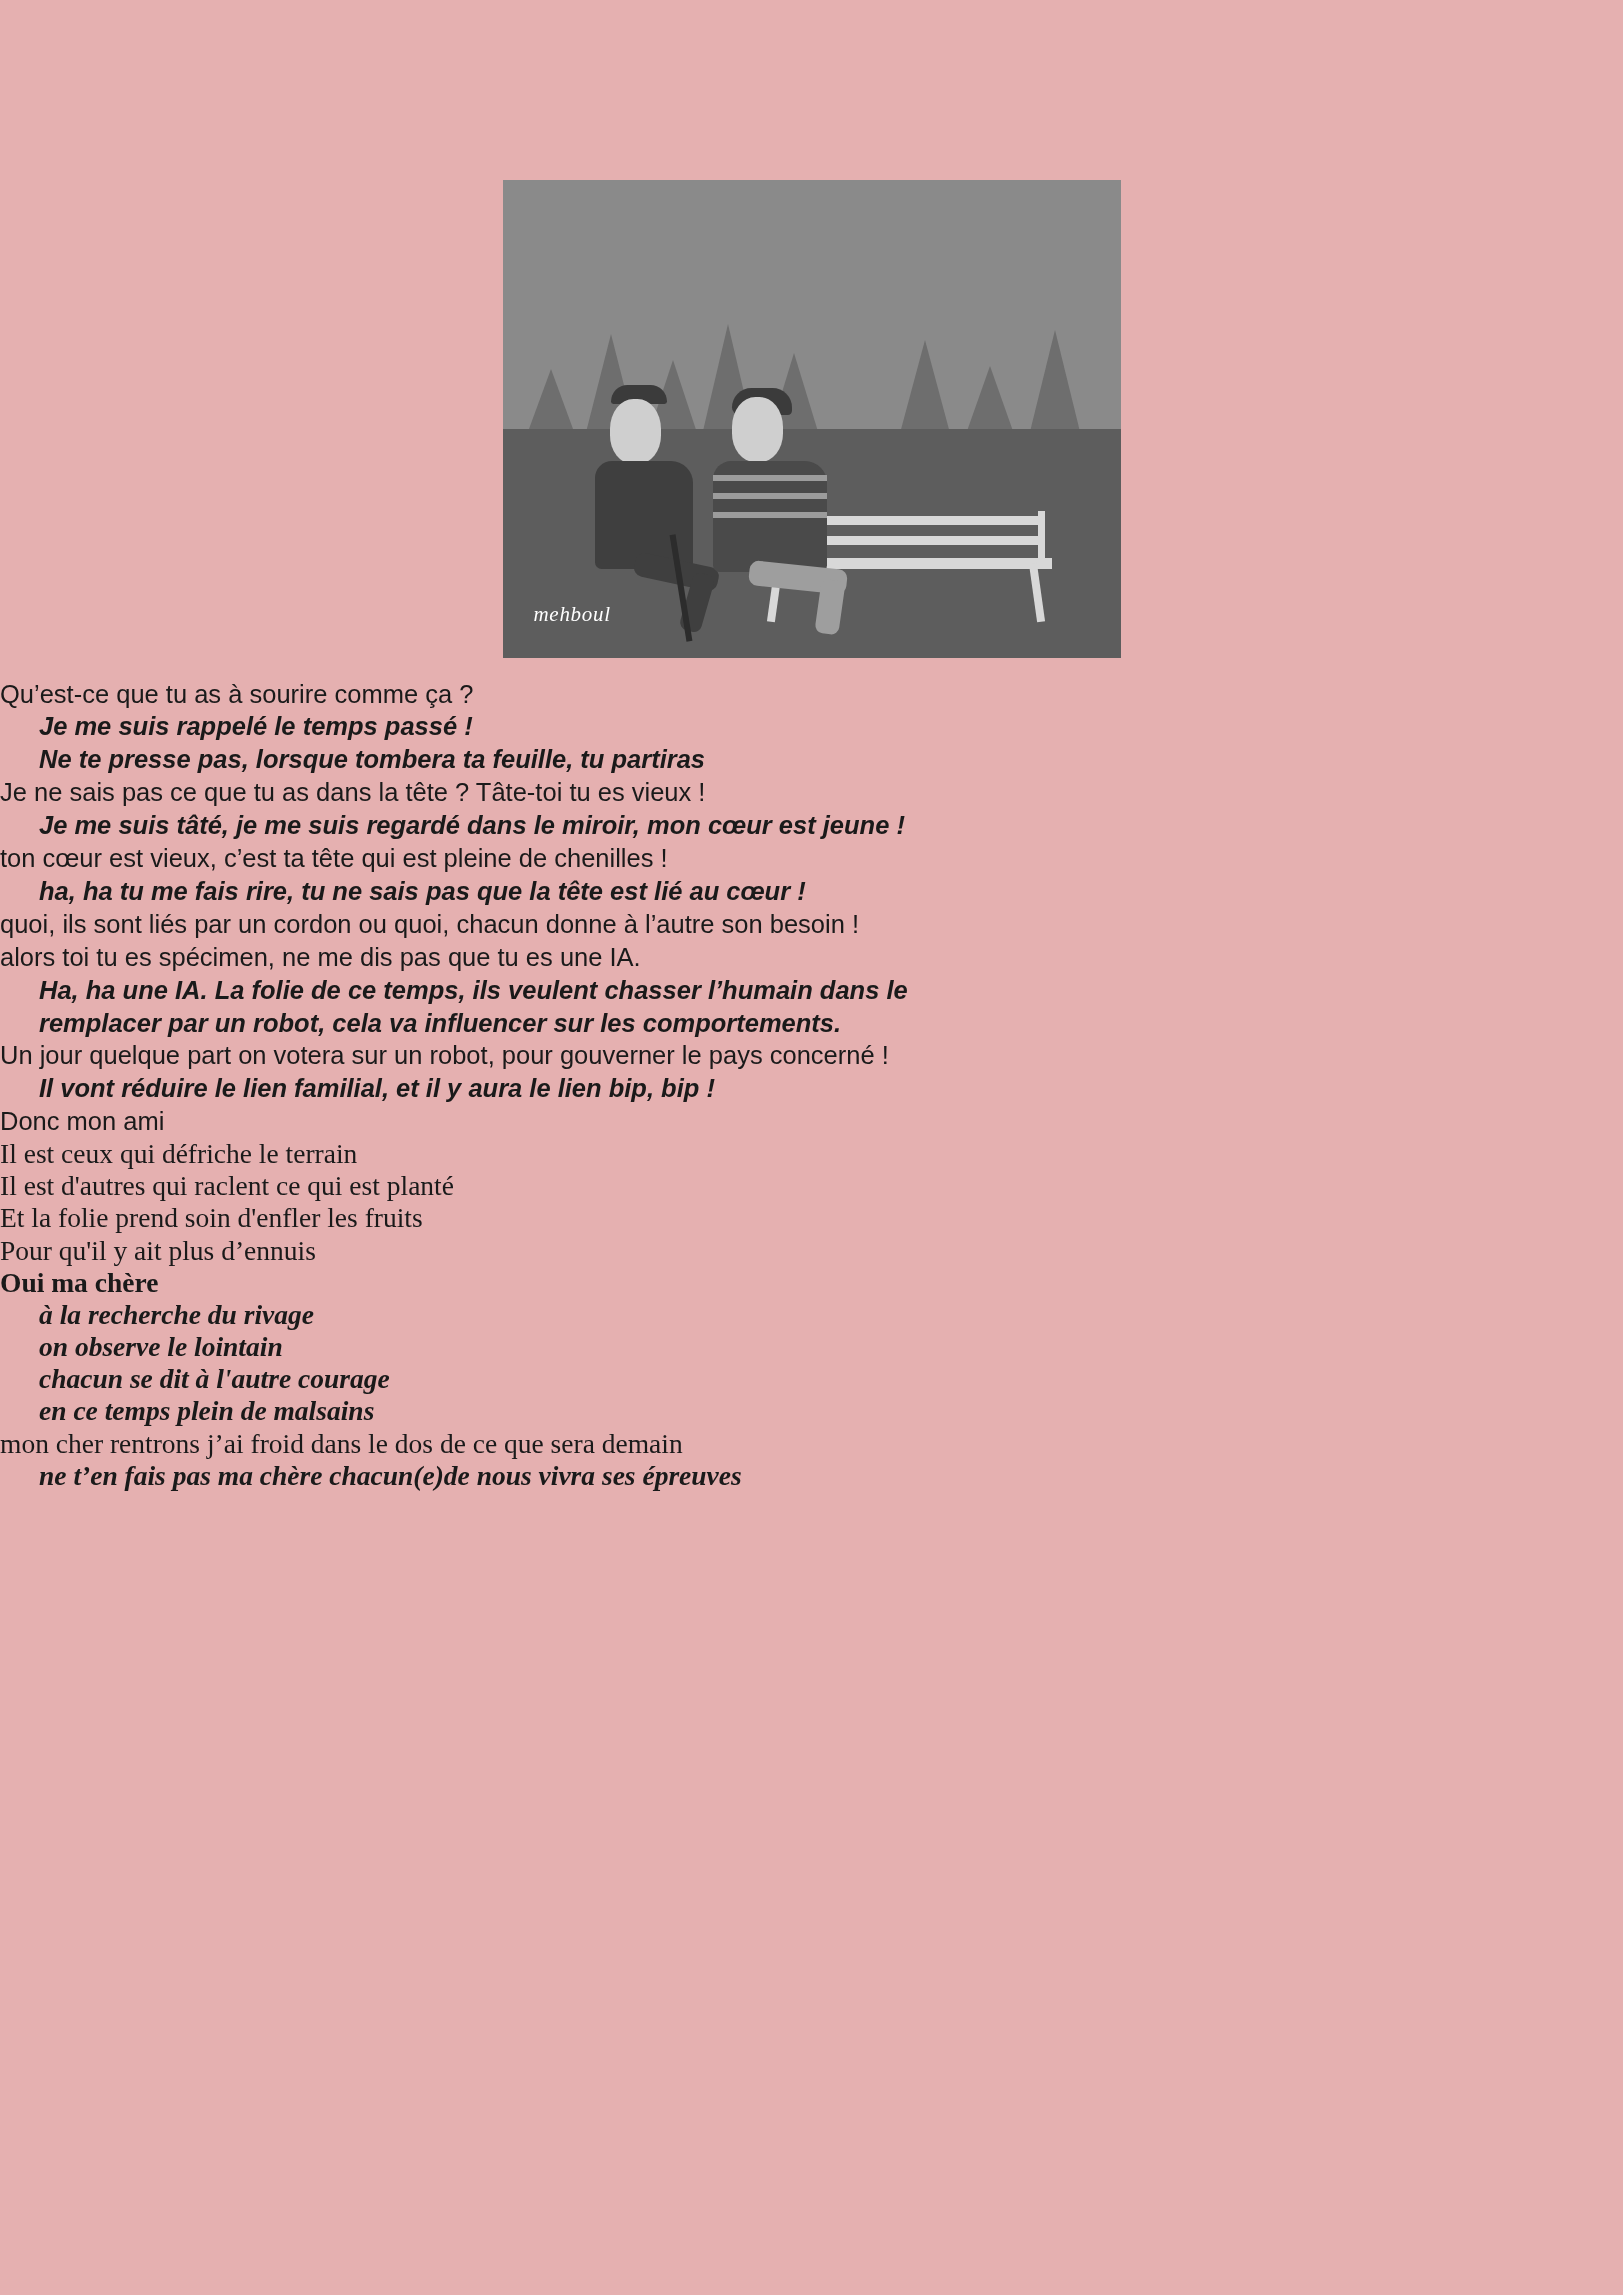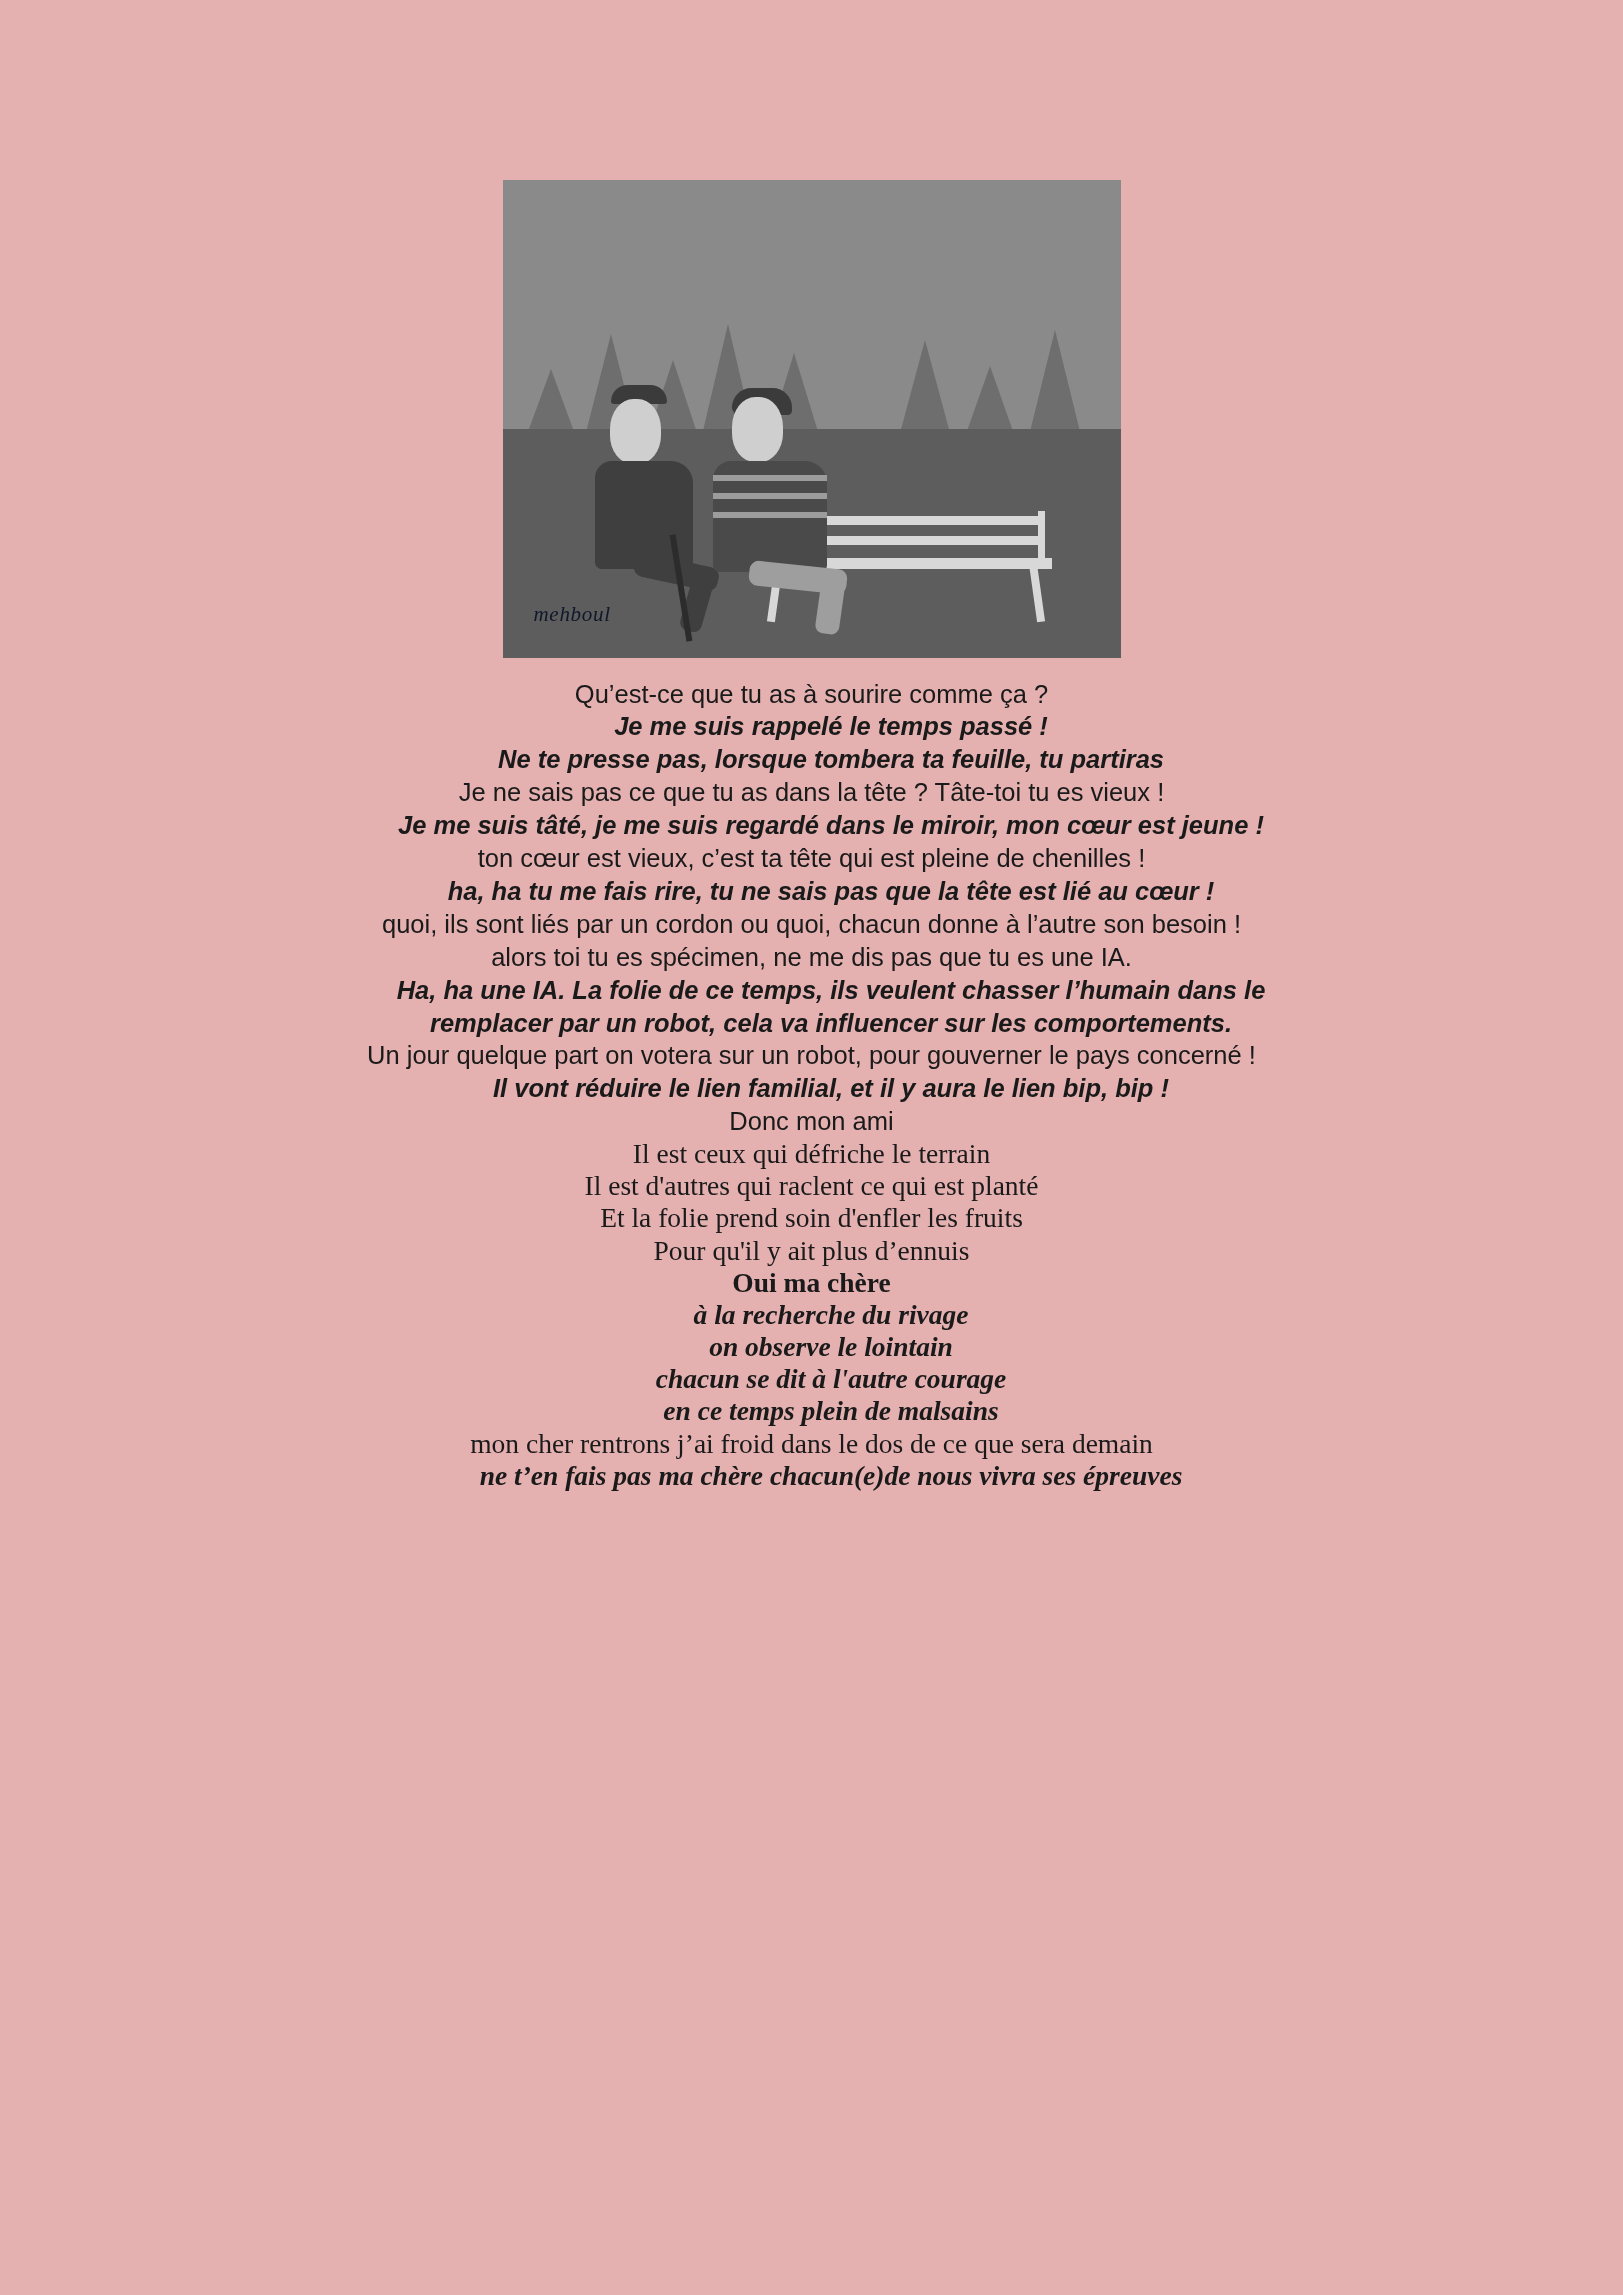--- a/index.html
+++ b/index.html
@@ -169,27 +169,26 @@
   .man.right .stripe.s3 { top: 135px; }
   .man.right .leg-a { left: 46px; top: 188px; width: 98px; height: 25px; transform: rotate(6deg); border-radius: 9.2px; background: #9e9e9e; }
   .man.right .leg-b { left: 115px; top: 203px; width: 23.6px; height: 54px; transform: rotate(8deg); border-radius: 7.9px; background: #9e9e9e; }
   .signature {
     position: absolute;
     left: 31px;
     bottom: 31px;
     font-family: "Liberation Serif", serif;
     font-style: italic;
     font-size: 21px;
-    color: #0f172a;
+    color: #ffffff;
     letter-spacing: 0.7px;
   }
 
   .poem {
     margin-top: 19.6px;
-    text-align: center;
   }
   .line {
     font-size: 25.5px;
     line-height: 1.29;
     color: #1a1a1a;
     white-space: pre-wrap;
   }
   .line.bold-italic {
     font-weight: bold;
     font-style: italic;

